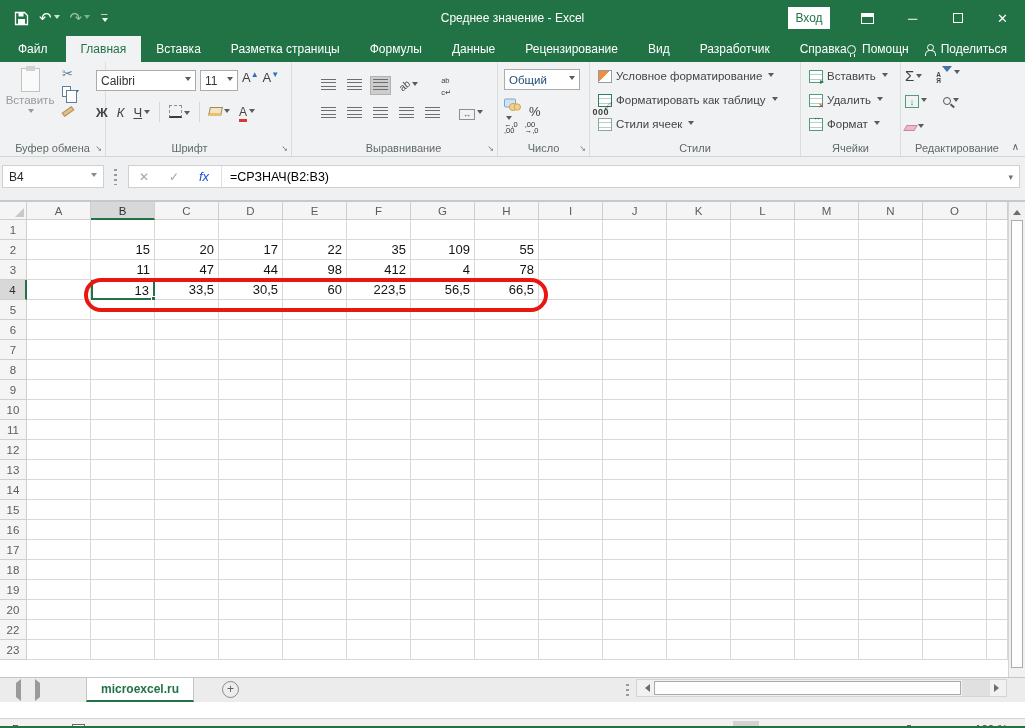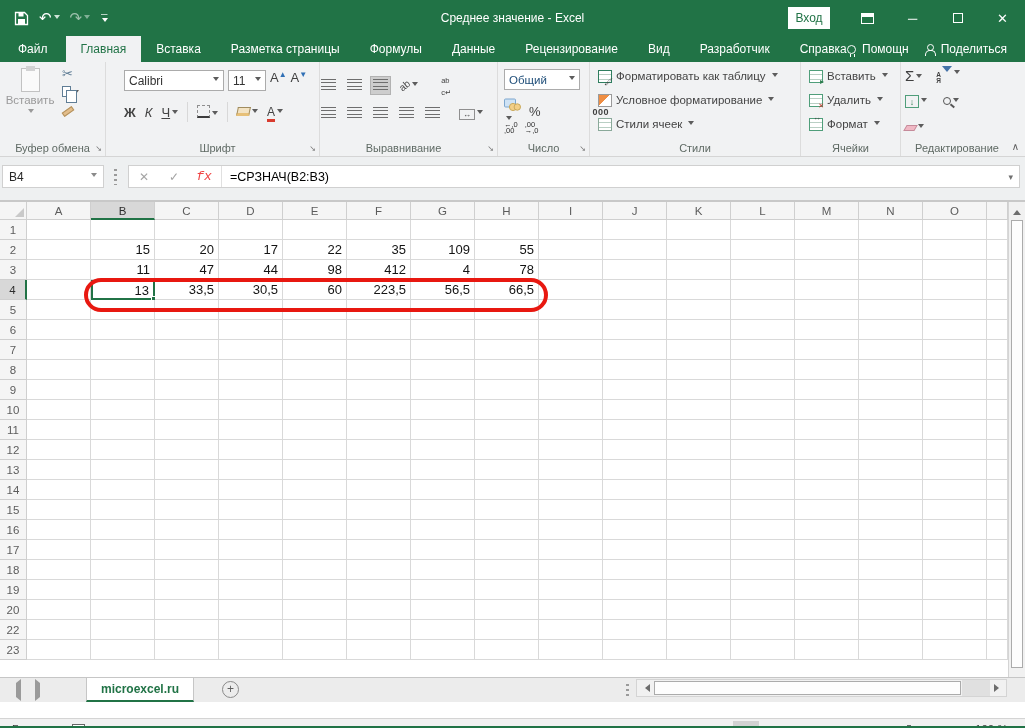--- a/index.html
+++ b/index.html
@@ -106,21 +106,21 @@
   .eraser{display:inline-block;width:11px;height:6px;background:#f0b8c4;border:1px solid #c58b9a;transform:skewX(-30deg);}
   .collapse{position:absolute;right:6px;bottom:4px;color:#5c5c5c;font-size:10px;}
 
   
   .fbar{position:absolute;left:0;top:157px;width:100%;height:45px;background:#eef0f1;border-bottom:2px solid #c8c8c8;}
   .namebox{position:absolute;left:2px;top:8px;width:102px;height:23px;background:#fff;border:1px solid #d0d0d0;display:flex;align-items:center;padding:0 6px;font-size:12px;color:#262626;}
   .namebox .dd{margin-left:auto;border-top-color:#8a8a8a;}
   .fdots{position:absolute;left:114px;top:12px;width:3px;height:16px;background:repeating-linear-gradient(to bottom,#9a9a9a 0 2px,transparent 2px 5px);}
   .fwhite{position:absolute;left:128px;top:8px;right:5px;height:23px;background:#fff;border:1px solid #d0d0d0;display:flex;align-items:center;}
   .fbtn{width:30px;text-align:center;color:#a5a5a5;font-size:12px;}
-  .fx{font-family:Liberation Mono, monospace;font-style:italic;color:#ef4444;font-size:13px;}
+  .fx{font-family:Liberation Sans, sans-serif;font-style:italic;color:#1d4ed8;font-size:13px;}
   .fsep{width:1px;height:21px;background:#e0e0e0;margin:0 2px;}
   .ftext{flex:1;padding-left:6px;font-size:12.5px;color:#000;}
   .fchev{color:#707070;font-size:9px;padding-right:6px;}
 
   
   .gridwrap{position:absolute;left:0;top:202px;width:1008px;height:475px;overflow:hidden;background:#fff;}
   .chrow{display:flex;height:18px;}
   .corner{width:27px;height:18px;background:#f5f5f5;border-right:1px solid #cfcfcf;border-bottom:1px solid #cfcfcf;position:relative;}
   .corner:after{content:"";position:absolute;right:2px;bottom:2px;border-left:9px solid transparent;border-bottom:9px solid #c9c9c9;}
   .ch{height:18px;line-height:18px;text-align:center;font-size:11.5px;color:#5c5c5c;background:#f5f5f5;border-right:1px solid #cfcfcf;border-bottom:1px solid #cfcfcf;}
@@ -248,21 +248,21 @@
       </div>
       <div class="clipcol">
         <span><span class="scis">✂</span></span>
         <span><span class="copyico"></span><span class="dd"></span></span>
         <span><span class="brush"></span></span>
       </div>
       <span class="glabel">Буфер обмена</span>
       <span class="launcher">↘</span>
     </div>
 
-    <div class="group fontg" style="left:116px;width:204px;">
+    <div class="group fontg" style="left:88px;width:204px;">
       <div class="combo fname">
           <span>Calibri</span>
           <span class="dd"></span>
         </div>
       <div class="combo fsize">
           <span>11</span>
           <span class="dd"></span>
         </div>
       <div class="fbtns">
         <span class="abtn"><span>A</span><sup>▲</sup></span>
@@ -320,27 +320,27 @@
         <span class="decico"><span>←,0</span><br><span>,00</span></span>
         <span class="decico"><span>,00</span><br><span>→,0</span></span>
       </div>
       <span class="glabel">Число</span>
       <span class="launcher">↘</span>
     </div>
 
     <div class="group" style="left:590px;width:211px;">
       <div class="slist">
           <div class="rrow">
-            <span class="style-ico i1"></span>
-            <span>Форматировать как таблицу</span>
+            <span class="style-ico i0"></span>
+            <span>Условное форматирование</span>
             <span class="dd"></span>
           </div>
           <div class="rrow">
-            <span class="style-ico i0"></span>
-            <span>Условное форматирование</span>
+            <span class="style-ico i1"></span>
+            <span>Форматировать как таблицу</span>
             <span class="dd"></span>
           </div>
           <div class="rrow">
             <span class="style-ico i2"></span>
             <span>Стили ячеек</span>
             <span class="dd"></span>
           </div>
         </div>
       <span class="glabel">Стили</span>
     </div>

